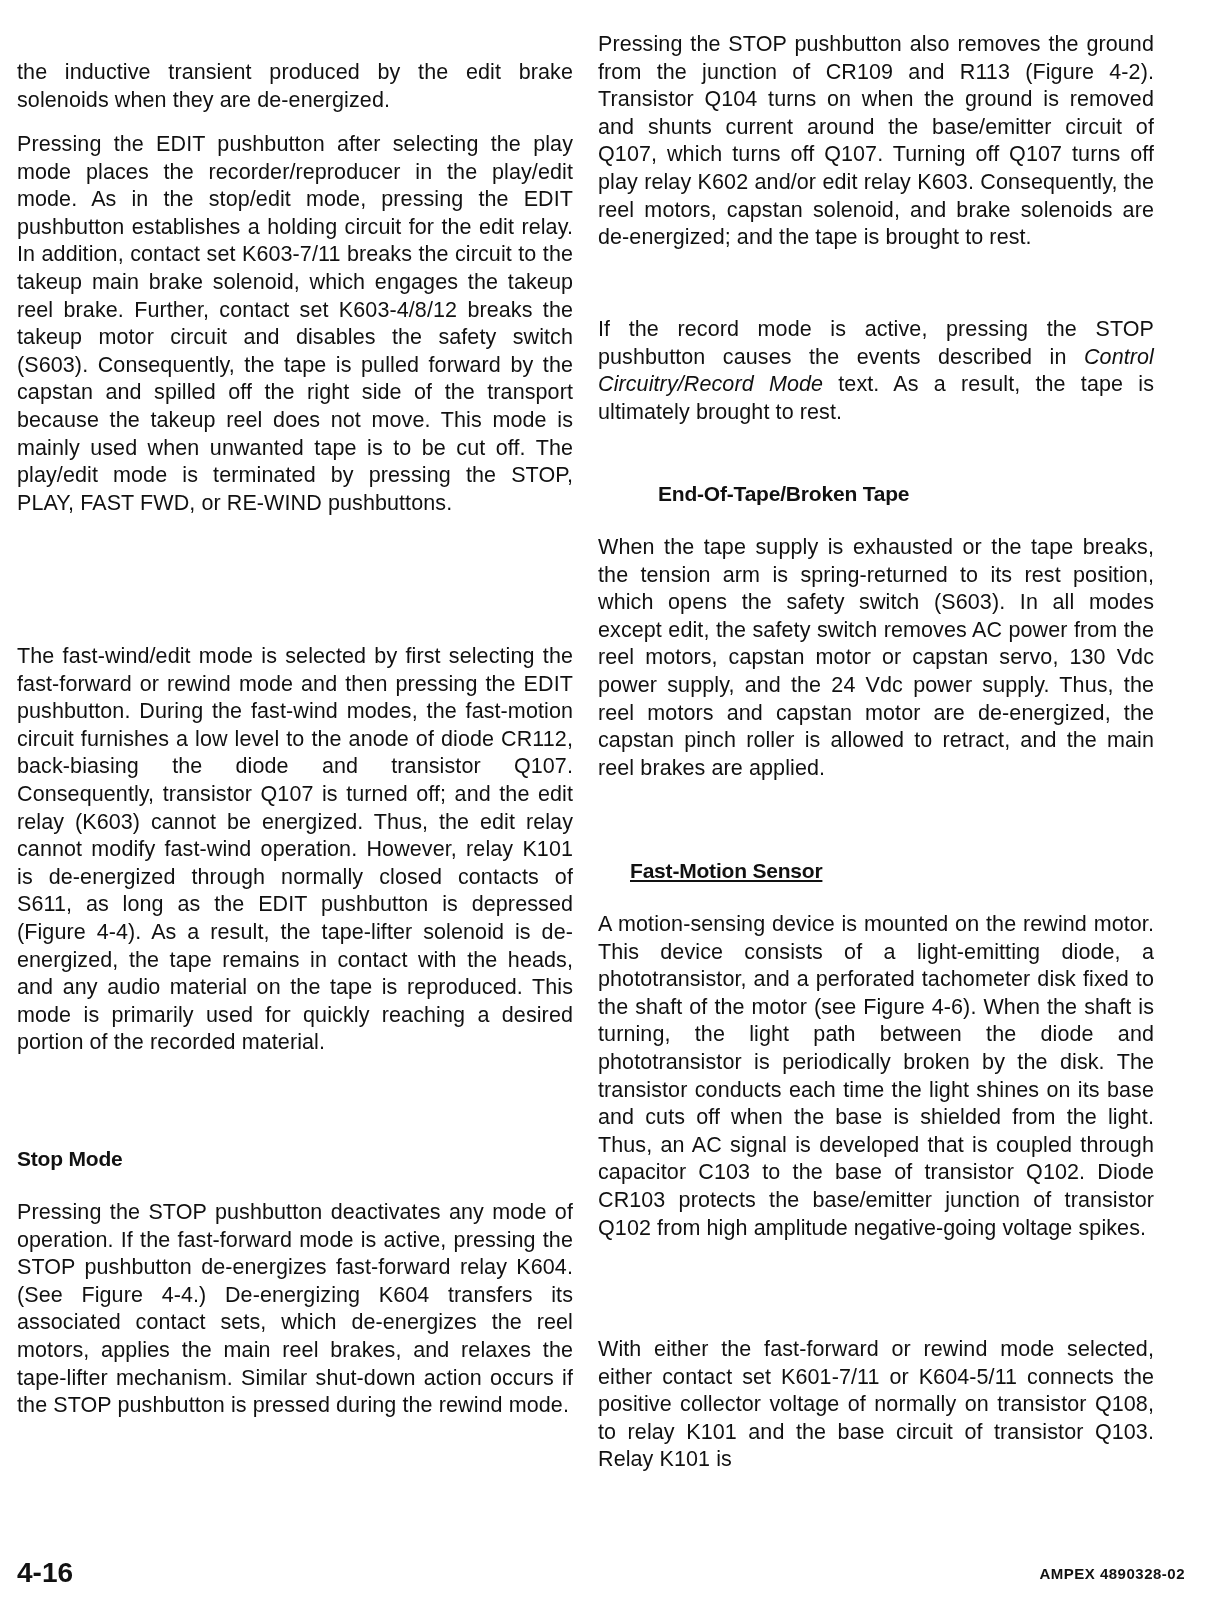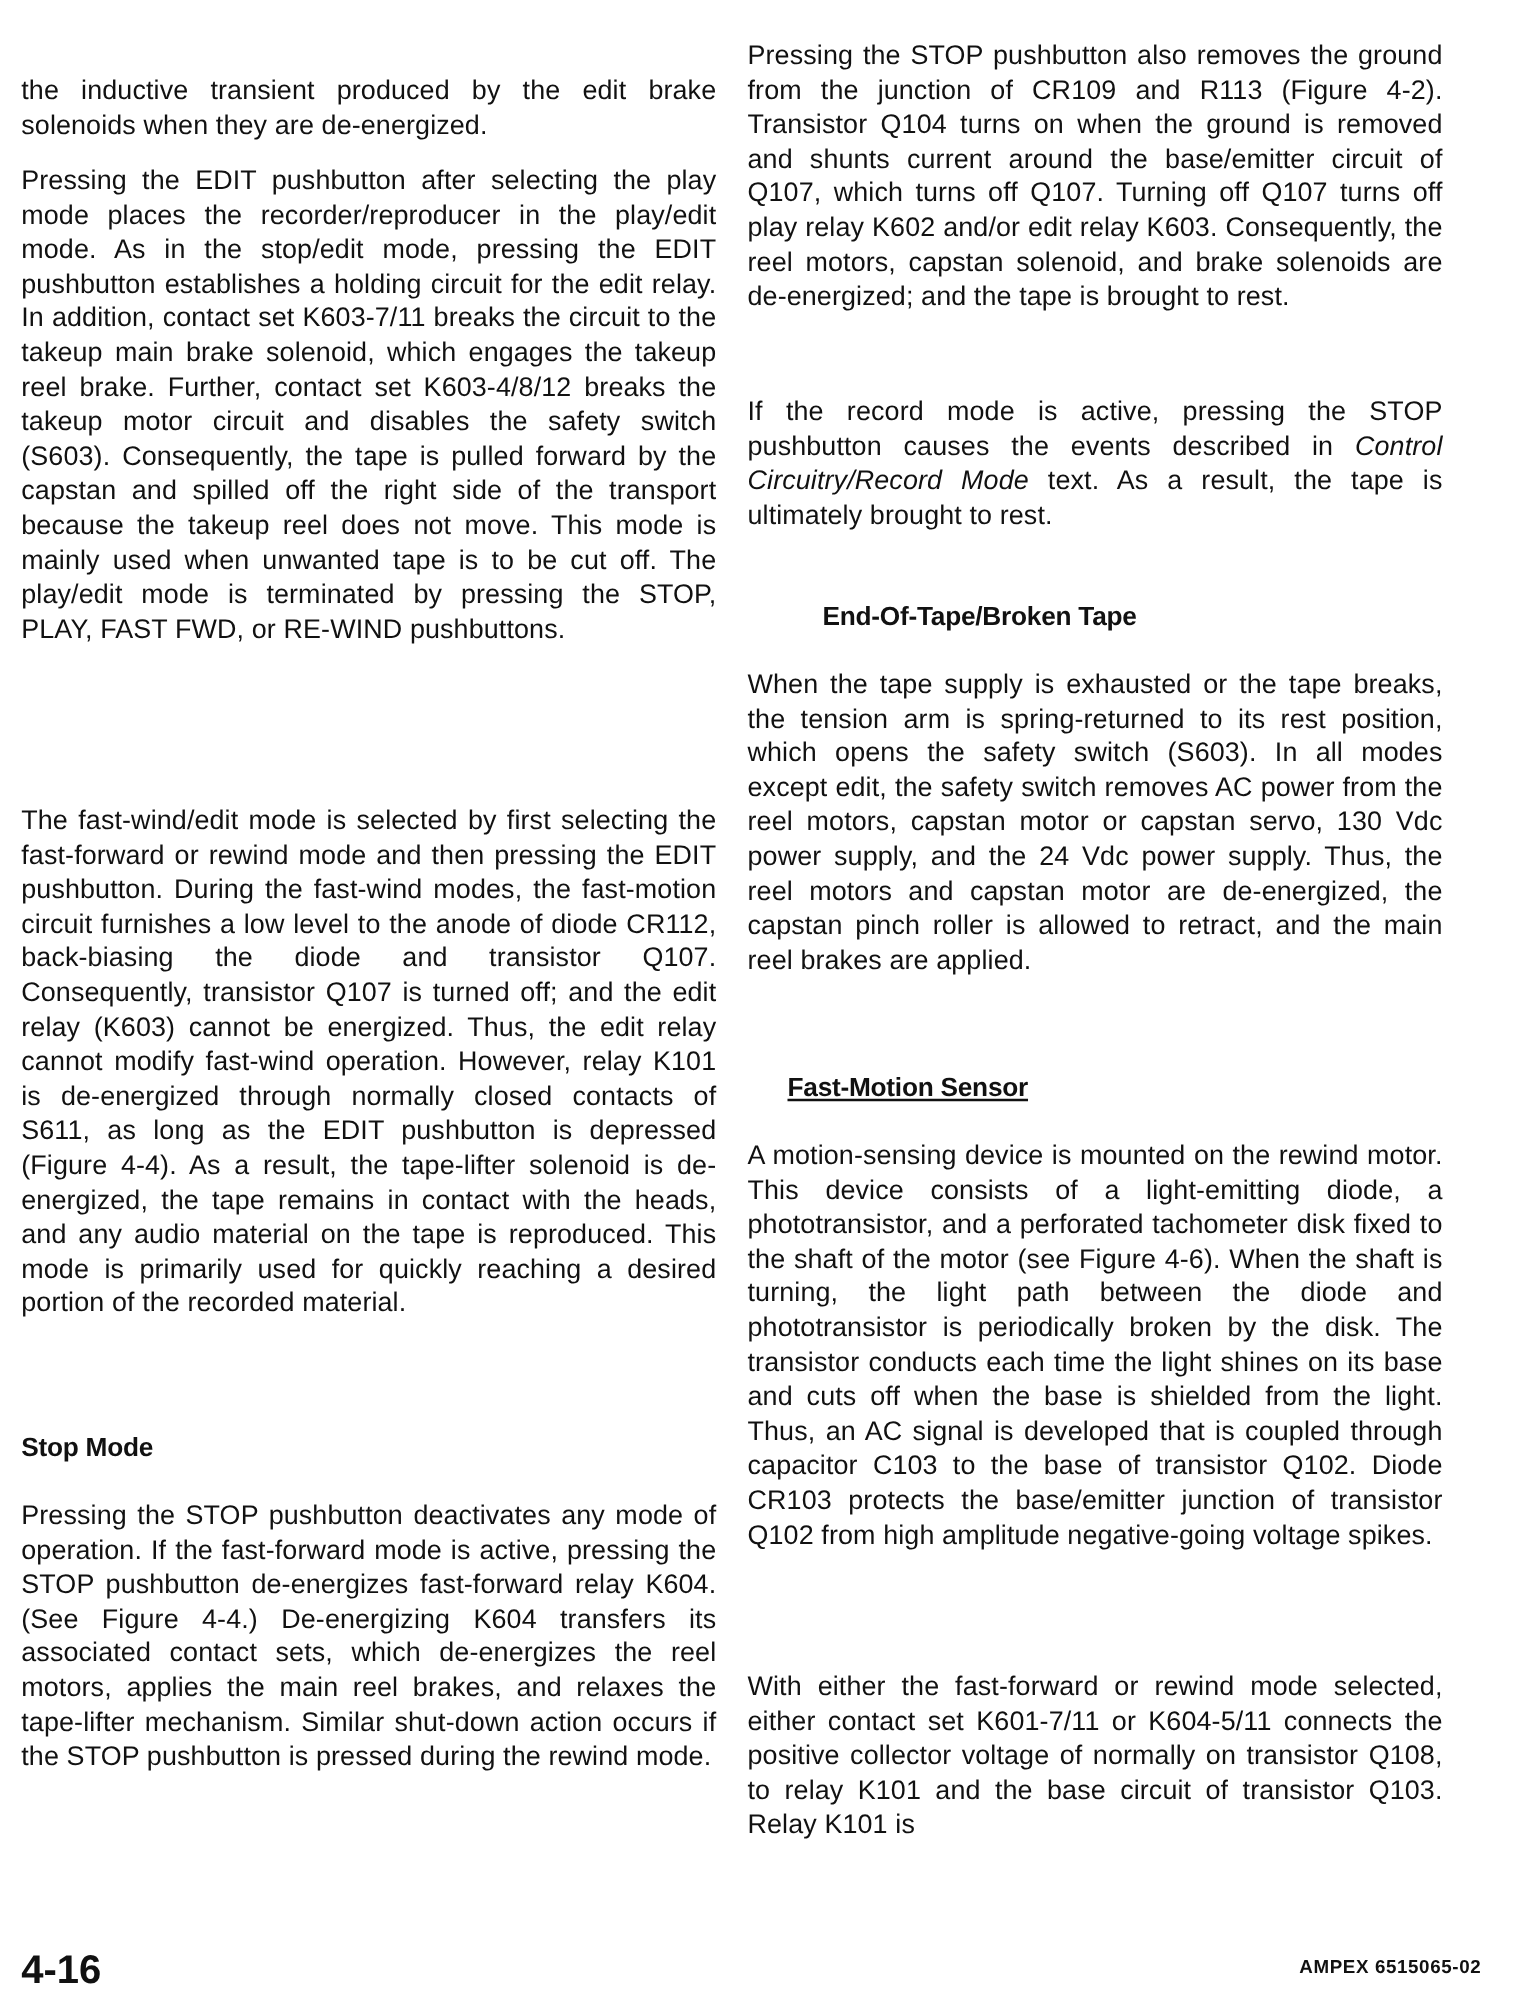--- a/index.html
+++ b/index.html
@@ -19,21 +19,21 @@
     .right { left: 598px; width: 556px; }
     .heading {
       position: absolute;
       font-size: 21px;
       font-weight: bold;
       line-height: 27px;
       letter-spacing: -0.2px;
     }
     .footer-page {
       position: absolute; left: 17px; top: 1557px;
-      font-size: 32px; font-weight: bold; text-align: right;
+      font-size: 28px; font-weight: bold; text-align: right;
     }
     .footer-doc {
       position: absolute; right: 36px; top: 1565px;
       font-size: 15px; font-weight: bold; letter-spacing: 0.5px;
     }
     em { font-style: italic; }
   </style>
 </head>
 <body>
 
@@ -55,13 +55,13 @@
 
 <div class="block right" style="top:534px;">When the tape supply is exhausted or the tape breaks, the tension arm is spring-returned to its rest position, which opens the safety switch (S603). In all modes except edit, the safety switch removes AC power from the reel motors, capstan motor or capstan servo, 130 Vdc power supply, and the 24 Vdc power supply. Thus, the reel motors and capstan motor are de-energized, the capstan pinch roller is allowed to retract, and the main reel brakes are applied.</div>
 
 <div class="heading" style="left:630px; top:857px;text-decoration:underline;">Fast-Motion Sensor</div>
 
 <div class="block right" style="top:911px;">A motion-sensing device is mounted on the rewind motor. This device consists of a light-emitting diode, a phototransistor, and a perforated tachometer disk fixed to the shaft of the motor (see Figure 4-6). When the shaft is turning, the light path between the diode and phototransistor is periodically broken by the disk. The transistor conducts each time the light shines on its base and cuts off when the base is shielded from the light. Thus, an AC signal is developed that is coupled through capacitor C103 to the base of transistor Q102. Diode CR103 protects the base/emitter junction of transistor Q102 from high amplitude negative-going voltage spikes.</div>
 
 <div class="block right" style="top:1336px;">With either the fast-forward or rewind mode selected, either contact set K601-7/11 or K604-5/11 connects the positive collector voltage of normally on transistor Q108, to relay K101 and the base circuit of transistor Q103. Relay K101 is</div>
 
 <div class="footer-page">4-16</div>
-<div class="footer-doc">AMPEX 6515065-02</div>
+<div class="footer-doc">AMPEX 4890328-02</div>
 
 </body></html>

